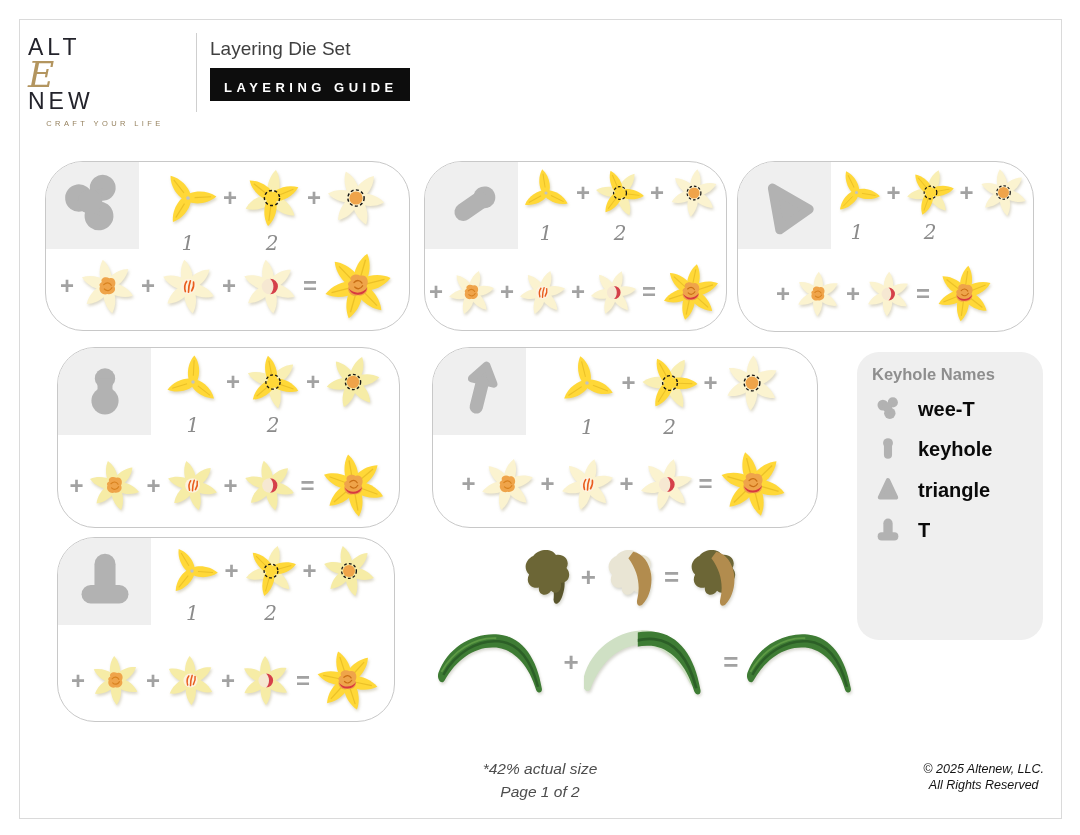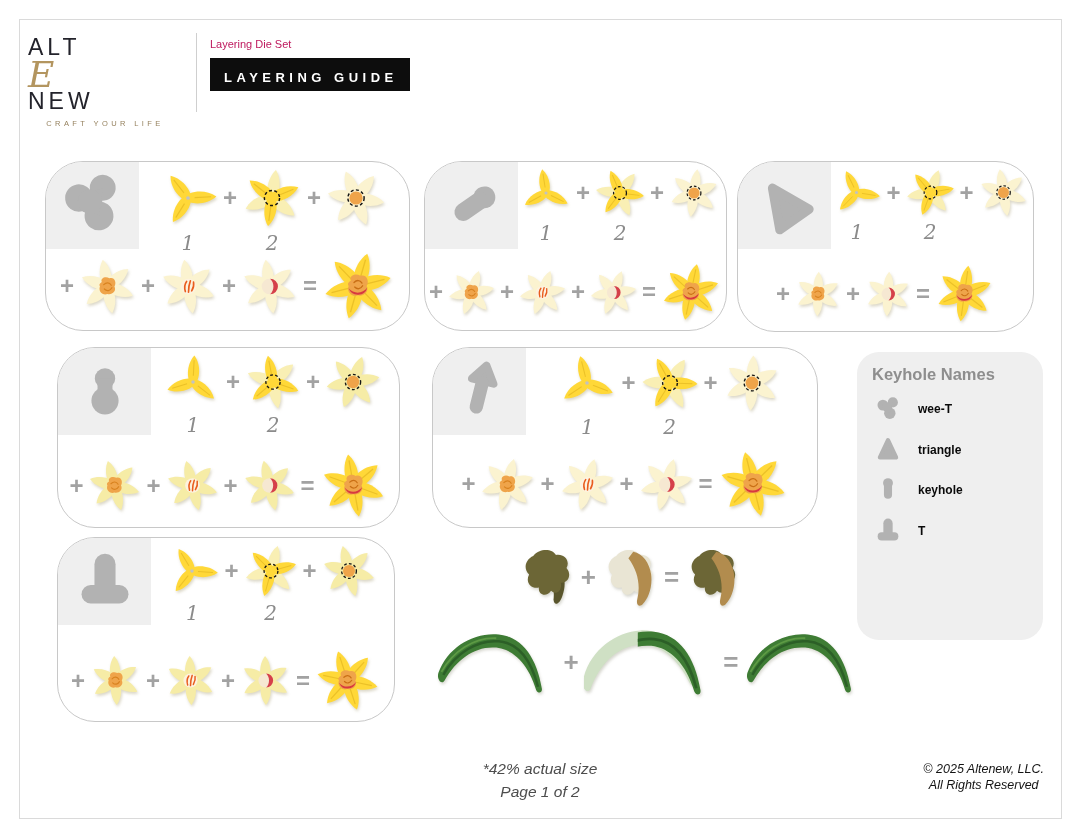--- a/index.html
+++ b/index.html
@@ -6,37 +6,37 @@
   body{width:1080px;height:835px;position:relative;font-family:"Liberation Sans",sans-serif;overflow:hidden;}
   .frame{position:absolute;left:19px;top:19px;width:1041px;height:798px;border:1px solid #dadada;background:#fff;}
   
   .logo{position:absolute;left:28px;top:34px;width:154px;text-align:center;}
   .logo-word{display:flex;align-items:baseline;justify-content:center;color:#23232b;font-size:23px;letter-spacing:4px;font-weight:400;flex-direction:column;}
   .logo-amp{font-family:"DejaVu Serif",serif;font-style:italic;font-size:36px;line-height:.75;color:#b3955f;margin:0 -3px;font-weight:400;}
   .logo-tag{font-size:7.5px;letter-spacing:3.4px;color:#96825f;margin-top:4px;white-space:nowrap;}
   .hdr-divider{position:absolute;left:196px;top:33px;width:1px;height:79px;background:#cfcfcf;}
   .titles{position:absolute;left:210px;top:35px;}
   .title{font-size:17.5px;font-weight:700;color:#151515;}
-  .subtitle{font-size:11px;color:#be185d;margin-top:3px;}
+  .subtitle{font-size:19px;color:#404040;margin-top:3px;}
   .badge{display:inline-block;margin-top:8px;background:#0d0d0d;color:#ffffff;font-size:13px;font-weight:700;letter-spacing:4.5px;padding:12px 12px 6px 14px;}
   
   .panel{position:absolute;background:#fff;border:1.5px solid #c8c8c8;border-radius:38px;overflow:hidden;box-sizing:border-box;}
   .tile{position:absolute;left:0;top:0;width:93px;height:87px;background:#efefef;display:flex;align-items:center;justify-content:center;}
   .r1{position:absolute;left:93px;right:4px;top:3px;display:flex;align-items:flex-start;justify-content:center;}
   .r2{position:absolute;left:5px;right:5px;bottom:5px;display:flex;align-items:center;justify-content:center;}
   .cell{display:flex;flex-direction:column;align-items:center;}
   .lbl{font-family:"DejaVu Serif",serif;font-style:italic;font-size:20px;color:#8b8b8b;height:25px;line-height:24px;}
   .op{font-size:24px;font-weight:700;color:#a2a2a2;display:flex;align-items:center;padding:0 2px;}
   .flw svg{filter:drop-shadow(1.5px 2.5px 1.5px rgba(125,110,55,.28));display:block;}
   
   .legend{position:absolute;left:857px;top:352px;width:186px;height:288px;background:#efefef;border-radius:22px;box-sizing:border-box;padding:13px 0 0 15px;}
   .lg-title{font-size:16.5px;font-weight:700;color:#8e8e8e;margin-bottom:5px;}
   .lg-item{display:flex;align-items:center;gap:15px;height:40.5px;}
   .lg-ic{width:31px;display:flex;justify-content:center;align-items:center;}
-  .lg-lb{font-size:12px;font-weight:700;color:#0a0a0a;}
+  .lg-lb{font-size:20px;font-weight:700;color:#0a0a0a;}
   
   .spathe-row{position:absolute;left:502px;top:545px;width:256px;display:flex;align-items:center;justify-content:center;gap:8px;}
   .leaf-row{position:absolute;left:434px;top:618px;width:434px;display:flex;align-items:center;justify-content:center;gap:5px;}
   .op2{font-size:26px;font-weight:700;color:#a2a2a2;}
   .leaf-row svg,.spathe-row svg{filter:drop-shadow(1.5px 2.5px 1.5px rgba(90,90,60,.25));display:block;}
   
   .foot-center{position:absolute;left:0;right:0;top:757px;text-align:center;font-style:italic;font-size:15.5px;color:#4d4d4d;line-height:1.5;}
   .foot-right{position:absolute;right:36px;top:761px;text-align:center;font-size:12.5px;color:#141414;line-height:1.3;font-style:italic;}
 </style>
 </head>
@@ -1338,36 +1338,36 @@
             <circle cx="47" cy="44" r="16"></circle>
           </g>
         </svg>
       </span>
       <span class="lg-lb">wee-T</span>
     </div>
   <div class="lg-item">
       <span class="lg-ic">
         <svg width="30" height="30" viewBox="0 0 100 100">
           <g fill="#b2b2b2" transform="rotate(0 50 50)">
-            <polygon points="50,17 77,75 23,75" stroke="#b2b2b2" stroke-width="14" stroke-linejoin="round"></polygon>
-          </g>
-        </svg>
-      </span>
-      <span class="lg-lb">triangle</span>
+            <circle cx="50" cy="27" r="16.5"></circle>
+            <line x1="50" y1="36" x2="50" y2="66" stroke="#b2b2b2" stroke-width="27" stroke-linecap="round"></line>
+          </g>
+        </svg>
+      </span>
+      <span class="lg-lb">keyhole</span>
     </div>
   <div class="lg-item">
       <span class="lg-ic">
         <svg width="30" height="30" viewBox="0 0 100 100">
           <g fill="#b2b2b2" transform="rotate(0 50 50)">
-            <circle cx="50" cy="27" r="16.5"></circle>
-            <line x1="50" y1="36" x2="50" y2="66" stroke="#b2b2b2" stroke-width="27" stroke-linecap="round"></line>
-          </g>
-        </svg>
-      </span>
-      <span class="lg-lb">keyhole</span>
+            <polygon points="50,17 77,75 23,75" stroke="#b2b2b2" stroke-width="14" stroke-linejoin="round"></polygon>
+          </g>
+        </svg>
+      </span>
+      <span class="lg-lb">triangle</span>
     </div>
   <div class="lg-item">
       <span class="lg-ic">
         <svg width="30" height="30" viewBox="0 0 100 100">
           <g fill="#b2b2b2" transform="rotate(0 50 50)">
             <line x1="50" y1="24" x2="50" y2="54" stroke="#b2b2b2" stroke-width="31" stroke-linecap="round"></line>
             <line x1="29" y1="68" x2="71" y2="68" stroke="#b2b2b2" stroke-width="27" stroke-linecap="round"></line>
           </g>
         </svg>
       </span>

